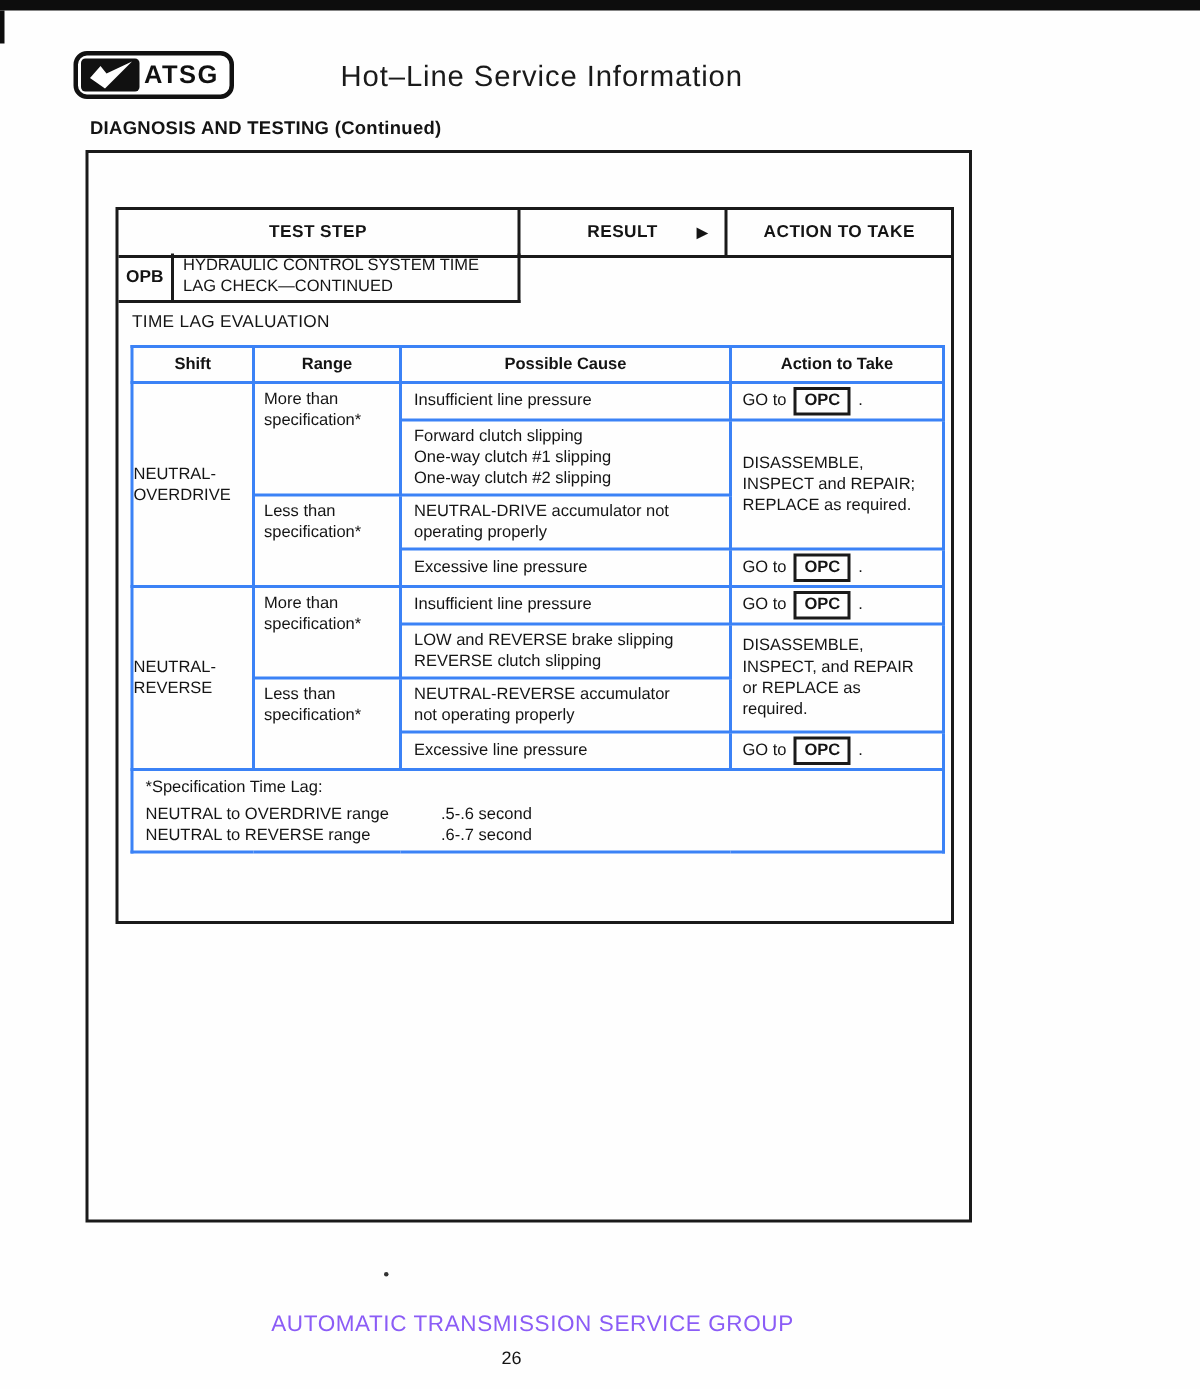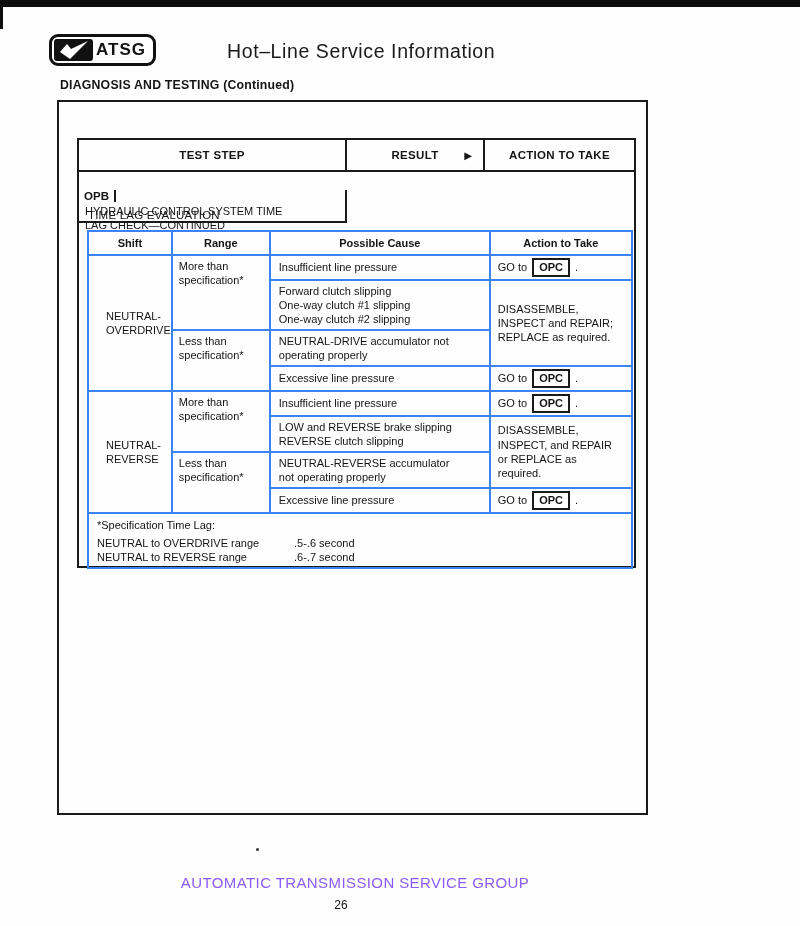--- a/index.html
+++ b/index.html
@@ -21,51 +21,51 @@
   .logo-mark {
     width:39px; height:22px; background:#111; border-radius:3px;
     display:flex; align-items:center; justify-content:center; flex:none;
   }
   .logo-text { font-weight:bold; font-size:17px; letter-spacing:1px; margin-left:3px; color:#111; }
   .doc-title { position:absolute; left:227px; top:40px; font-size:19.5px; letter-spacing:0.6px; color:#1a1a1a; }
   .section-heading { position:absolute; left:60px; top:78px; font-size:12.3px; font-weight:bold; letter-spacing:0.2px; }
 
   
   .outer-frame { position:absolute; left:57px; top:100px; width:591px; height:715px; border:2px solid #1a1a1a; }
-  .table-block { position:absolute; left:77px; top:138px; width:559px; height:430px; border:2px solid #1a1a1a; }
+  .table-block { position:absolute; left:77px; top:138px; width:559px; height:478px; border:2px solid #1a1a1a; }
 
   
   .head-row { display:flex; height:32px; border-bottom:2px solid #1a1a1a; }
   .head-cell {
     display:flex; align-items:center; justify-content:center;
     font-weight:bold; font-size:11.5px; letter-spacing:0.3px;
   }
   .head-cell.c1 { width:268px; border-right:2px solid #1a1a1a; }
   .head-cell.c2 { width:138px; border-right:2px solid #1a1a1a; position:relative; }
   .head-cell.c3 { flex:1; }
   .result-arrow { position:absolute; right:8px; top:50%; transform:translateY(-50%); font-size:13px; line-height:1; }
 
   
   .step-box {
-    position:absolute; left:0; top:50px; width:268px; height:33px;
-    border-right:2px solid #1a1a1a; border-bottom:2px solid #1a1a1a; display:flex;flex-direction:column;
+    position:absolute; left:0; top:29px; width:268px; height:33px;
+    border-right:2px solid #1a1a1a; border-bottom:2px solid #1a1a1a; display:flex;
   }
   .step-code {
     width:37px; border-right:2px solid #1a1a1a; display:flex; align-items:center;
     justify-content:center; font-weight:bold; font-size:11.5px;
   }
   .step-title { flex:1; padding:3px 6px; font-size:11px; line-height:1.25; white-space:pre-line; display:flex; align-items:center; }
 
   .eval-heading { position:absolute; left:9px; top:69px; font-size:11.5px; font-weight:normal; letter-spacing:0.2px; }
 
   
   table.eval { position:absolute; left:8px; top:90px; border-collapse:collapse; table-layout:fixed; }
   table.eval td, table.eval th { border:2px solid #3b82f6; font-size:11px; line-height:1.3; }
   table.eval th { font-weight:bold; height:24px; text-align:center; }
-  td.shift { padding-left:17px; white-space:pre-line; vertical-align:middle; }
+  td.shift { padding-left:0; white-space:pre-line; vertical-align:middle; }
   td.range { padding:3px 6px; white-space:pre-line; vertical-align:top;border-radius:25px; }
   td.cause { padding:2px 8px; white-space:pre-line; vertical-align:middle; }
   td.action { padding:2px 7px; vertical-align:middle; }
   td.action .act-text { white-space:pre-line; }
   .goto { display:flex; align-items:center; gap:5px; }
   .opc-chip { border:2px solid #1a1a1a; font-weight:bold; padding:0 5px; line-height:15px; display:inline-block; }
 
   tr.h24 { height:24px; } tr.h36 { height:36px; } tr.h50 { height:50px; }
 
   

